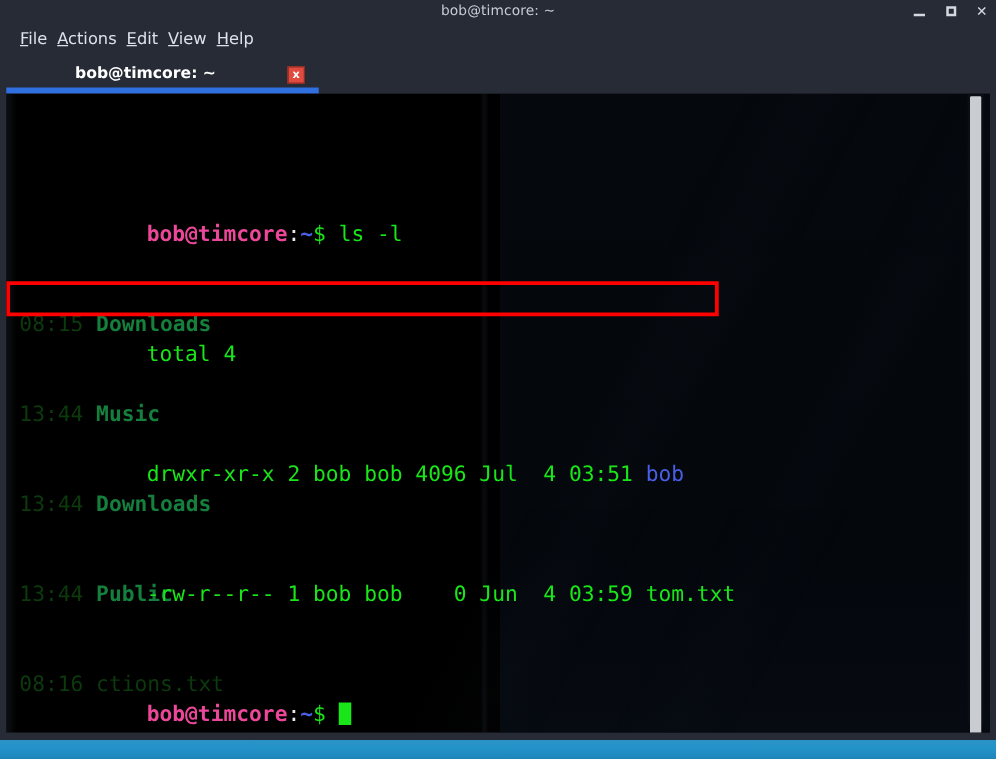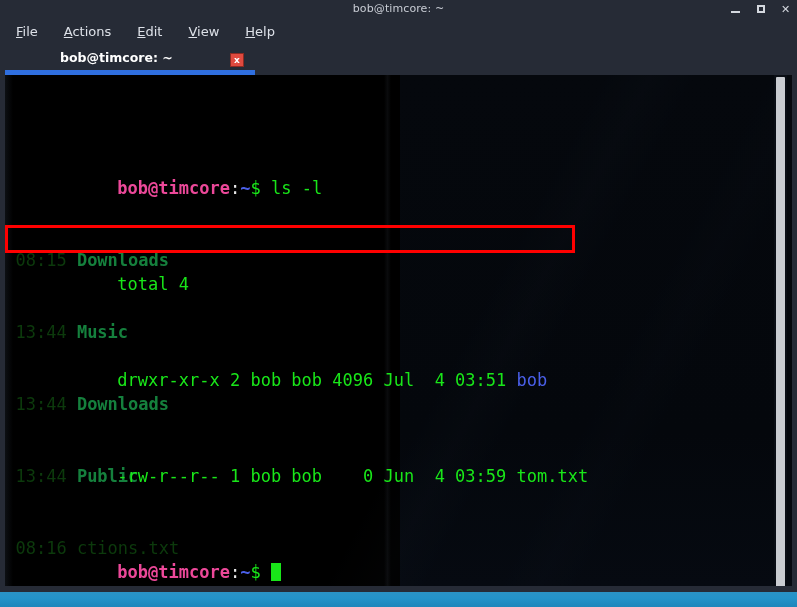--- a/index.html
+++ b/index.html
@@ -91,21 +91,21 @@
     box-sizing: border-box;
   }
 
   
   #menubar {
     height: 26px;
     background: #262b36;
     display: flex;
     align-items: center;
     padding-left: 14px;
-    gap: 22px;
+    gap: 4px;
     flex: 0 0 auto;
   }
   .menu-item {
     font-size: 13px;
     color: #dde1e8;
     font-family: "DejaVu Sans", sans-serif;
     cursor: pointer;
     padding: 1px 2px;
     white-space: nowrap;
   }

